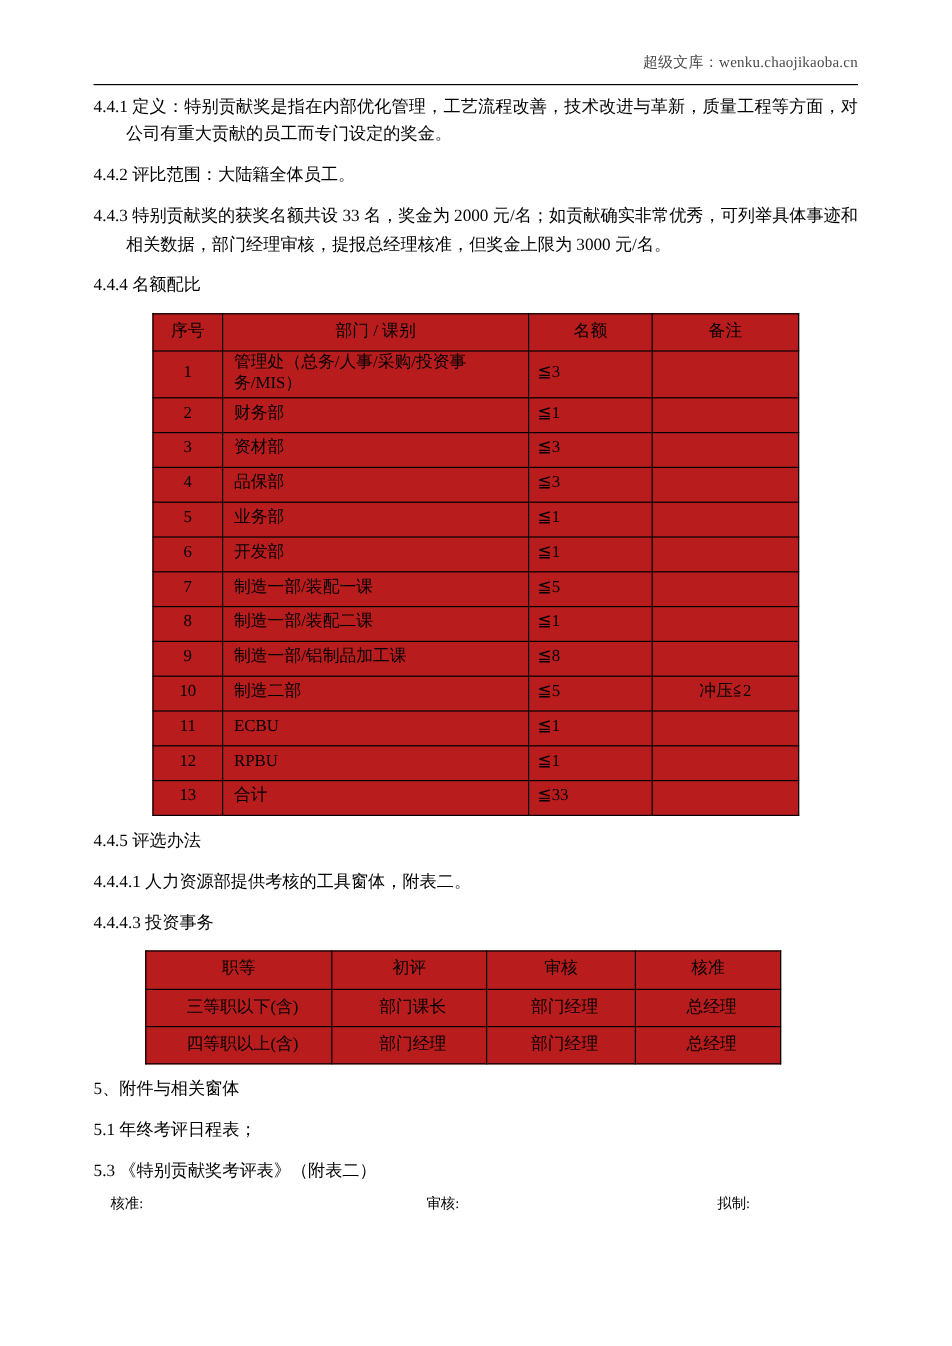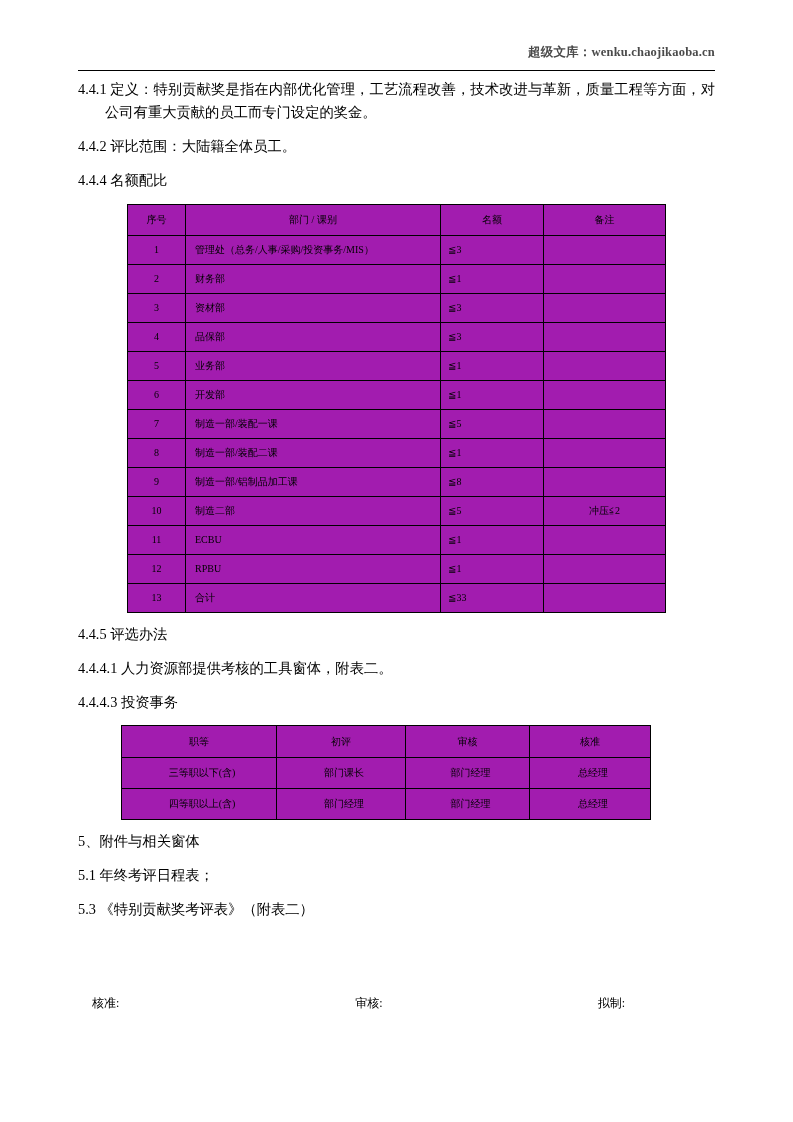--- a/index.html
+++ b/index.html
@@ -20,21 +20,20 @@
     inset: 0;
   }
 
   
   .header-zone {
     position: absolute;
     left: 78px;
     top: 44px;
     width: 637px;
     text-align: right;
-    font-weight: bold;
   }
   .watermark {
     font-size: 12.5px;
     color: #4a4a4a;
     letter-spacing: 0.2px;
     white-space: nowrap;
   }
   .header-rule {
     position: absolute;
     left: 78px;
@@ -76,22 +75,22 @@
     margin-left: 0;
     font-size: 14.5px;
   }
   .sec-item {
     margin-left: 28px;
   }
 
   
   table {
     border-collapse: collapse;
-    font-size: 10px;
-    background: #a21caf;
+    font-size: 14px;
+    background: #b91c1c;
   }
   table td, table th {
     border: 1px solid #000000;
     font-weight: normal;
     line-height: 1.2;
   }
 
   
   .tbl-quota {
     margin: 4px 0 10px 49px;
@@ -160,20 +159,21 @@
     <div class="watermark">超级文库：wenku.chaojikaoba.cn</div>
   </div>
   <div class="header-rule"></div>
 
   <div class="body-zone">
 
     <p class="para lvl1">4.4.1 定义：特别贡献奖是指在内部优化管理，工艺流程改善，技术改进与革新，质量工程等方面，对公司有重大贡献的员工而专门设定的奖金。</p>
 
     <p class="para lvl1">4.4.2 评比范围：大陆籍全体员工。</p>
 
+    <p class="para lvl1">4.4.3 特别贡献奖的获奖名额共设 33 名，奖金为 2000 元/名；如贡献确实非常优秀，可列举具体事迹和相关数据，部门经理审核，提报总经理核准，但奖金上限为 3000 元/名。</p>
 
     <p class="para lvl1-noind">4.4.4 名额配比</p>
 
     <table class="tbl-quota">
       <colgroup>
         <col class="c-no">
           <col class="c-dept">
           <col class="c-quota">
           <col class="c-note">
       </colgroup>

